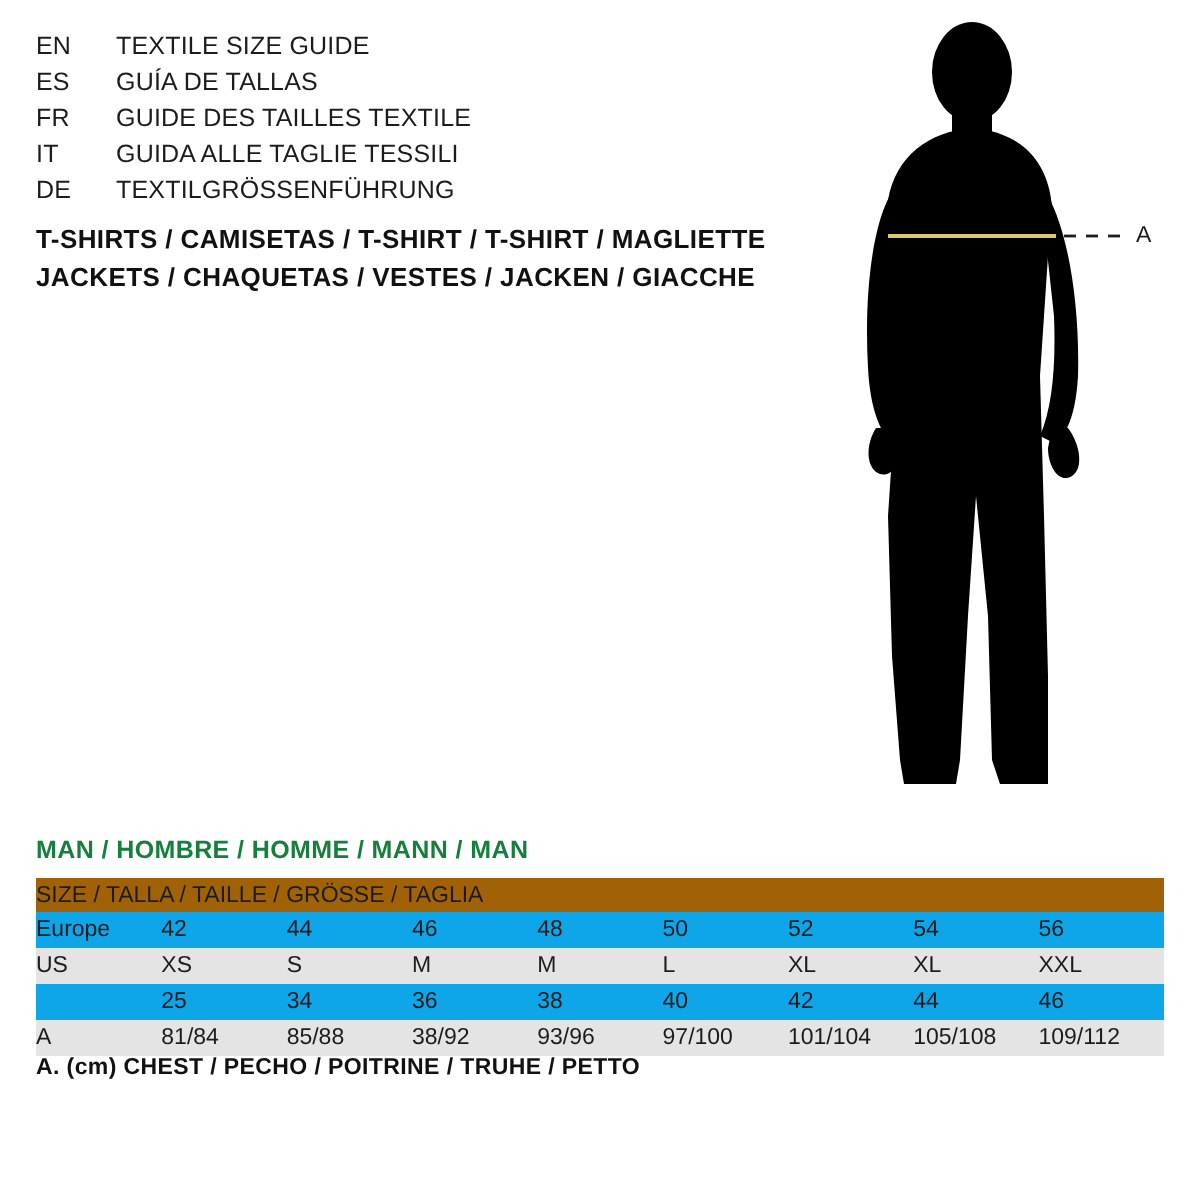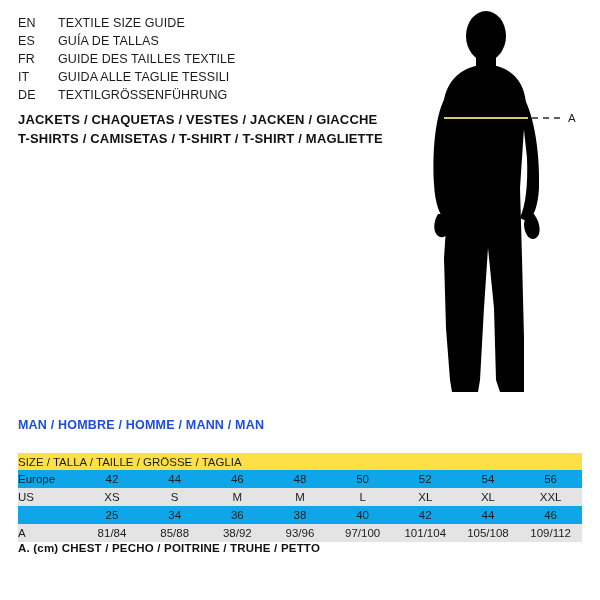--- a/index.html
+++ b/index.html
@@ -85,46 +85,46 @@
   .table-section {
     position: absolute;
     left: 18px;
     top: 418px;
     width: 564px;
   }
   .table-title {
     font-size: 12.5px;
     font-weight: bold;
     letter-spacing: 0.2px;
-    color: #1d4ed8;
-    margin-bottom: 21px;
+    color: #15803d;
+    margin-bottom: 7px;
     white-space: nowrap;
   }
   table.size-table {
     border-collapse: collapse;
     width: 564px;
     font-size: 11.5px;
     table-layout: fixed;
   }
   table.size-table td {
     padding: 0;
     height: 18px;
     vertical-align: middle;
     color: #1c1c1c;
   }
   td.label-cell {
     width: 90px;
     padding-left: 2px;
     text-align: left;
   }
   td.val-cell {
-    text-align: center;
+    text-align: left;
   }
   tr.row-head td {
-    background: #fde047;
+    background: #a16207;
     font-size: 11.5px;
     color: #1c1c1c;
     height: 17px;
   }
   tr.row-light td { background: #0ea5e9; }
   tr.row-shade td { background: #e4e4e4; }
 
   .footnote {
     font-size: 11.5px;
     font-weight: bold;
@@ -155,22 +155,22 @@
       <span class="lang-code">IT</span>
       <span class="lang-text">GUIDA ALLE TAGLIE TESSILI</span>
     </div>
     <div class="lang-row">
       <span class="lang-code">DE</span>
       <span class="lang-text">TEXTILGRÖSSENFÜHRUNG</span>
     </div>
   </div>
 
   <div class="cat-block">
+    <div class="cat-line">T-SHIRTS / CAMISETAS / T-SHIRT / T-SHIRT / MAGLIETTE</div>
     <div class="cat-line">JACKETS / CHAQUETAS / VESTES / JACKEN / GIACCHE</div>
-    <div class="cat-line">T-SHIRTS / CAMISETAS / T-SHIRT / T-SHIRT / MAGLIETTE</div>
   </div>
 
   <div class="figure-wrap">
     <svg class="figure-svg" width="200" height="400" viewBox="0 0 200 400">
 
       <ellipse cx="86" cy="28" rx="20" ry="25" fill="#000000"></ellipse>
 
       <rect x="76" y="48" width="20" height="12" fill="#000000"></rect>
 
       <path d="M86 56

